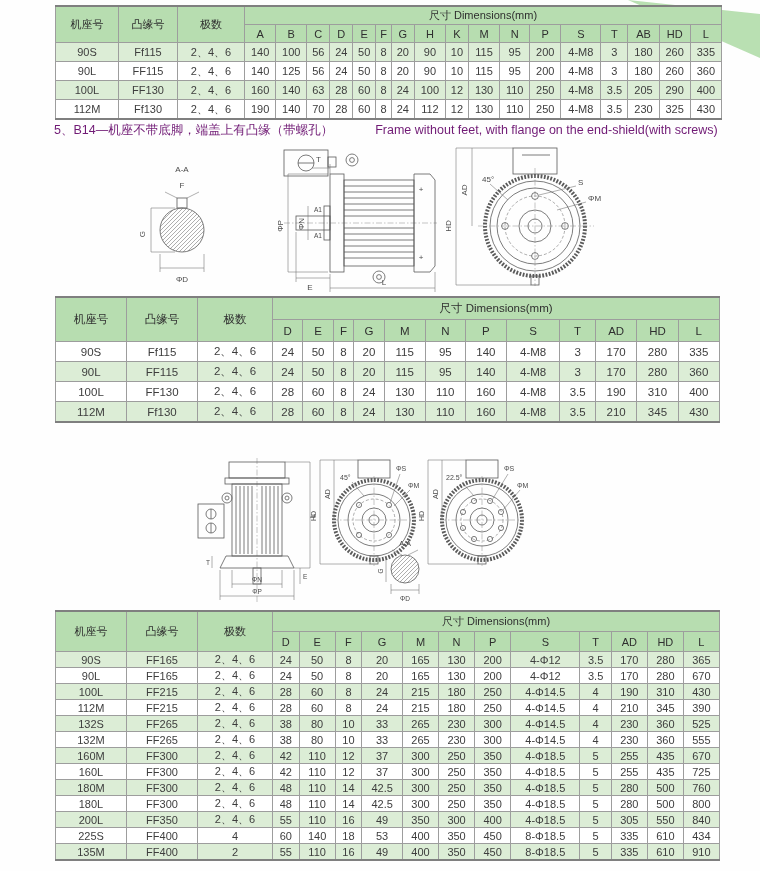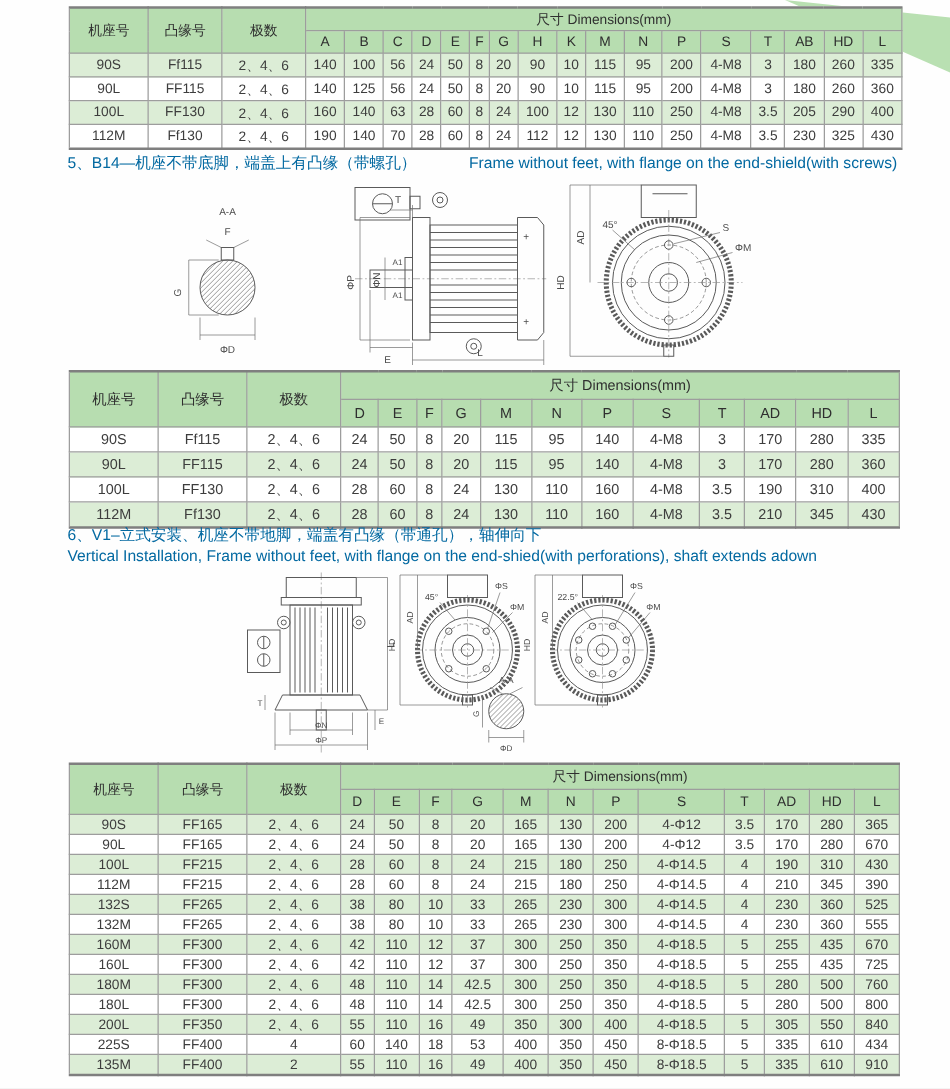--- a/index.html
+++ b/index.html
@@ -22,21 +22,21 @@
   table.t3{left:55px;top:610px;width:665px;font-size:11px;}
   table.t3 td{height:15px;}
   table.t3 th{height:19px;}
   table.alt-odd  tbody tr:nth-child(odd)  td{background:#dcedd6;}
   table.alt-even tbody tr:nth-child(even) td{background:#dcedd6;}
   th.c1{width:58px;} th.c2{width:54px;} th.c3{width:62px;margin-top:32px;}
   table.t2 th.c1,table.t3 th.c1{width:66px;}
   table.t2 th.c2,table.t3 th.c2{width:66px;}
   table.t2 th.c3,table.t3 th.c3{width:70px;}
   
-  .sec-head{position:absolute;left:54px;width:690px;font-size:12.5px;color:#0369a1;line-height:1.35;}
+  .sec-head{position:absolute;left:54px;width:690px;font-size:12.5px;color:#701a75;line-height:1.35;}
   .sec-head .zh{margin-right:42px;}
   .s5{top:122px;}
   .s6{top:420px;}
   
   .dwrow{position:absolute;left:0;width:760px;}
   .d5{top:142px;height:152px;}
   .d6{top:456px;height:152px;}
   svg.dw{position:absolute;overflow:visible;}
   svg.dw line,svg.dw path,svg.dw rect,svg.dw circle,svg.dw polygon,svg.dw polyline{
       stroke:#5a5a5a;stroke-width:0.8;fill:none;}
@@ -363,24 +363,20 @@
           <td>160</td>
           <td>4-M8</td>
           <td>3.5</td>
           <td>210</td>
           <td>345</td>
           <td>430</td>
         </tr>
       </tbody>
     </table>
 
-  <div class="sec-head s6">
-    <div>6、V1–立式安装、机座不带地脚，端盖有凸缘（带通孔），轴伸向下</div>
-    <div>Vertical Installation, Frame without feet, with flange on the end-shied(with perforations), shaft extends adown</div>
-  </div>
 
   <div class="dwrow d6">
 
     <svg class="dw" style="left:182px;top:0" width="155" height="150" viewBox="0 0 155 150">
       <line class="cl" x1="75" y1="2" x2="75" y2="146"></line>
       <rect x="47" y="6" width="56" height="16"></rect>
       <rect x="43" y="22" width="64" height="6"></rect>
       <rect x="50" y="28" width="50" height="72"></rect>
       <path d="M54 30V98M58 30V98M62 30V98M66 30V98M70 30V98M80 30V98M84 30V98M88 30V98M92 30V98M96 30V98"></path>
       <rect x="16" y="48" width="26" height="34"></rect>

